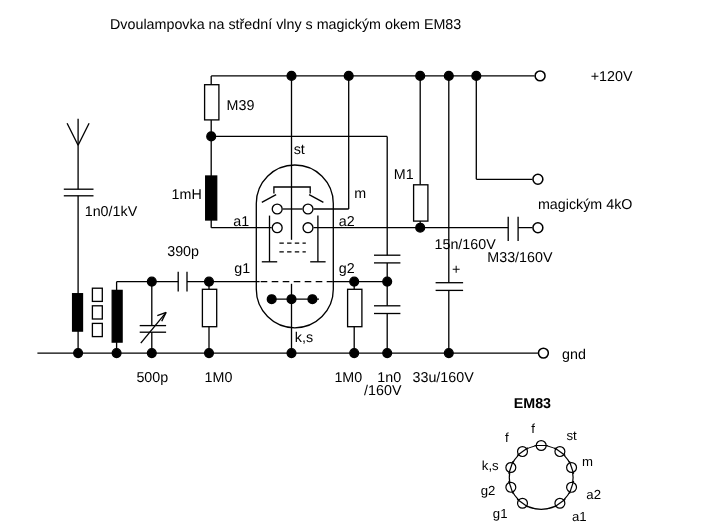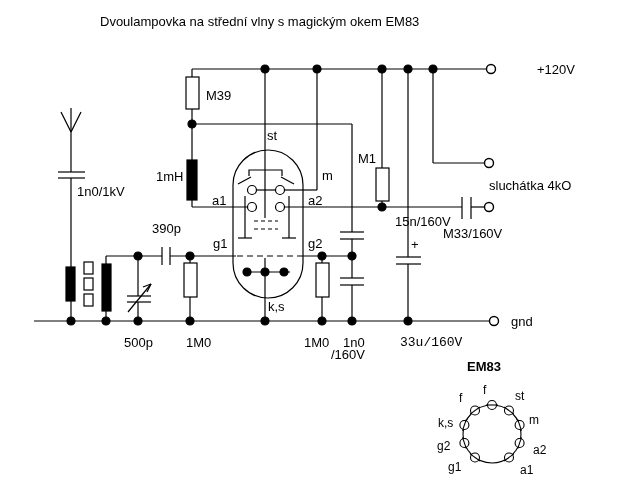--- a/index.html
+++ b/index.html
@@ -223,26 +223,26 @@
 
 <div class="lbl" style="left:206px;top:89px;">M39</div>
 <div class="lbl" style="left:156px;top:170px;">1mH</div>
 <div class="lbl" style="left:77px;top:185px;">1n0/1kV</div>
 <div class="lbl" style="left:152px;top:222px;">390p</div>
 <div class="lbl" style="left:124px;top:336px;">500p</div>
 <div class="lbl" style="left:186px;top:336px;">1M0</div>
 <div class="lbl" style="left:304px;top:336px;">1M0</div>
 <div class="lbl" style="left:343px;top:336px;">1n0</div>
 <div class="lbl" style="left:331px;top:348px;">/160V</div>
-<div class="lbl" style="left:400px;top:336px;font-family:Liberation Mono, monospace;">33u/160V</div>
+<div class="lbl" style="left:375px;top:336px;">33u/160V</div>
 <div class="lbl" style="left:352px;top:215px;margin-left:43px;">15n/160V</div>
 <div class="lbl" style="left:358px;top:152px;">M1</div>
 <div class="lbl" style="left:443px;top:227px;">M33/160V</div>
 <div class="lbl" style="left:411px;top:238px;">+</div>
-<div class="lbl" style="left:489px;top:179px;">sluchátka 4kO</div>
+<div class="lbl" style="left:489px;top:179px;">magickým 4kO</div>
 <div class="lbl" style="left:505px;top:63px;margin-left:32px;">+120V</div>
 <div class="lbl" style="left:511px;top:315px;">gnd</div>
 
 <div class="lbl" style="left:267px;top:129px;">st</div>
 <div class="lbl" style="left:322px;top:169px;">m</div>
 <div class="lbl" style="left:212px;top:194px;">a1</div>
 <div class="lbl" style="left:308px;top:194px;">a2</div>
 <div class="lbl" style="left:213px;top:237px;">g1</div>
 <div class="lbl" style="left:308px;top:237px;">g2</div>
 <div class="lbl" style="left:268px;top:300px;">k,s</div>

